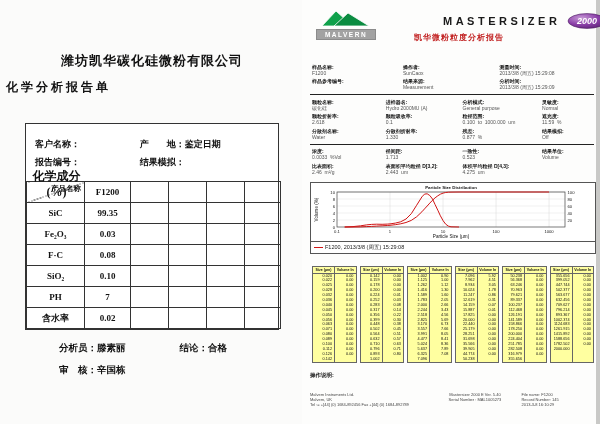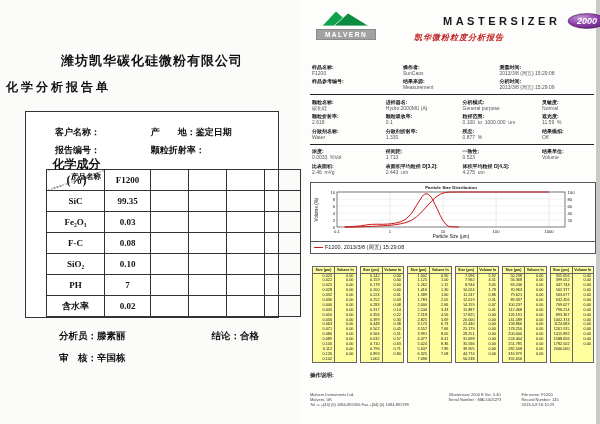--- a/index.html
+++ b/index.html
@@ -3,43 +3,43 @@
 <meta charset="utf-8">
 <style>
   * { margin:0; padding:0; box-sizing:border-box; }
   html,body { width:600px; height:424px; }
   body { position:relative; background:#fbfbfa; font-family:"Liberation Sans", sans-serif; overflow:hidden; color:#111; }
 
   
   .left-doc { position:absolute; left:6px; top:52px; width:292px; font-family:"Liberation Serif", serif; }
   .ld-company { text-align:center; font-size:13px; font-weight:bold; letter-spacing:1px; }
   .ld-title { text-align:left; font-size:12px; font-weight:bold; letter-spacing:3px; margin-top:9px; }
-  .ld-frame { width:254px; margin:15px auto 0; border:1px solid #333; background:#fff;padding-left:20px; }
+  .ld-frame { width:254px; margin:27px auto 0; border:1px solid #333; background:#fff; }
   .ld-info { padding:9px 4px 12px; font-size:9px; font-weight:bold; }
   .ld-info-row { display:flex; margin-top:5px; }
   .ld-info-row .c1 { width:45%; padding-left:5px; }
   .ld-info-row .c2 { width:55%; }
   table.ld-table { border-collapse:collapse; width:100%; table-layout:fixed;border-radius:12px; }
   table.ld-table td { border:1px solid #333; height:21px; text-align:center; font-size:9px; font-weight:bold; font-family:"Liberation Serif", serif; }
   td.corner { height:34px; position:relative; background:linear-gradient(to bottom right, rgba(0,0,0,0) 49.4%, #333 49.4%, #333 50.6%, rgba(0,0,0,0) 50.6%); }
   .corner-top { position:absolute; top:2px; right:3px; font-size:7.5px; }
   .corner-bottom { position:absolute; bottom:2px; left:2px; font-size:12px; }
   .ld-sign { width:254px; margin:12px auto 0; font-size:9.5px; font-weight:bold; }
   .ld-sign-row { display:flex; padding-left:34px; margin-top:9px;gap:16px; }
-  .ld-sign-row .s2 { margin-left:70px; }
+  .ld-sign-row .s2 { margin-left:38px; }
 
   
   .right-doc { position:absolute; left:302px; top:0; width:298px; height:424px; background:#fdfdfc; }
   .right-doc .edge { position:absolute; right:0; top:0; width:4px; height:424px; background:#c9c9c7; }
   .brand { position:relative; height:56px; }
   .malvern-logo { position:absolute; left:14px; top:7px; width:60px; text-align:center; }
   .malvern-box { background:#a2a2a2; border:1px solid #8b8b8b; color:#fff; font-size:6.5px; font-weight:bold; letter-spacing:1.5px; padding:1px 0; margin-top:-2px; }
   .ms-line { position:absolute; left:106px; top:13px; display:flex; align-items:center; gap:7px;padding-left:35px; }
   .ms-name { font-size:11px; font-weight:bold; letter-spacing:3.5px; color:#1a1a1a; }
-  .ms-report-title { position:absolute; left:112px; top:32px; font-size:8px; font-weight:bold; color:#c22222; letter-spacing:1px;font-style:italic; }
+  .ms-report-title { position:absolute; left:112px; top:32px; font-size:8px; font-weight:bold; color:#c22222; letter-spacing:1px; }
 
   .details { position:absolute; left:8px; top:60px; width:284px; }
   .dgroup { display:grid; padding:2px 0 3px; }
   .dgroup.bline { border-bottom:1px solid #222; }
   .g3 { grid-template-columns:32% 34% 34%; }
   .g4 { grid-template-columns:26% 27% 28% 19%; }
   .field { padding:1.5px 2px 1px; min-height:13px; }
   .flabel { font-size:5px; font-weight:bold; line-height:6px; color:#111; white-space:pre; }
   .fvalue { font-size:5px; line-height:6px; color:#555; white-space:pre; }
   .percentiles { display:flex; justify-content:space-between; padding:4px 2px 3px; }
@@ -77,21 +77,21 @@
   <div class="ld-title">化学分析报告单</div>
 
   <div class="ld-frame">
     <div class="ld-info">
       <div class="ld-info-row">
         <span class="c1">客户名称：</span>
         <span class="c2">产　　地：鉴定日期</span>
       </div>
       <div class="ld-info-row">
         <span class="c1">报告编号：</span>
-        <span class="c2">颗粒折射率：</span>
+        <span class="c2">结果模拟：</span>
       </div>
     </div>
     <table class="ld-table" style="border-top:1px solid #333;">
       <colgroup>
           <col style="width:58px">
           <col style="width:46px">
           <col style="width:38px">
           <col style="width:38px">
           <col style="width:38px">
           <col style="width:36px">

